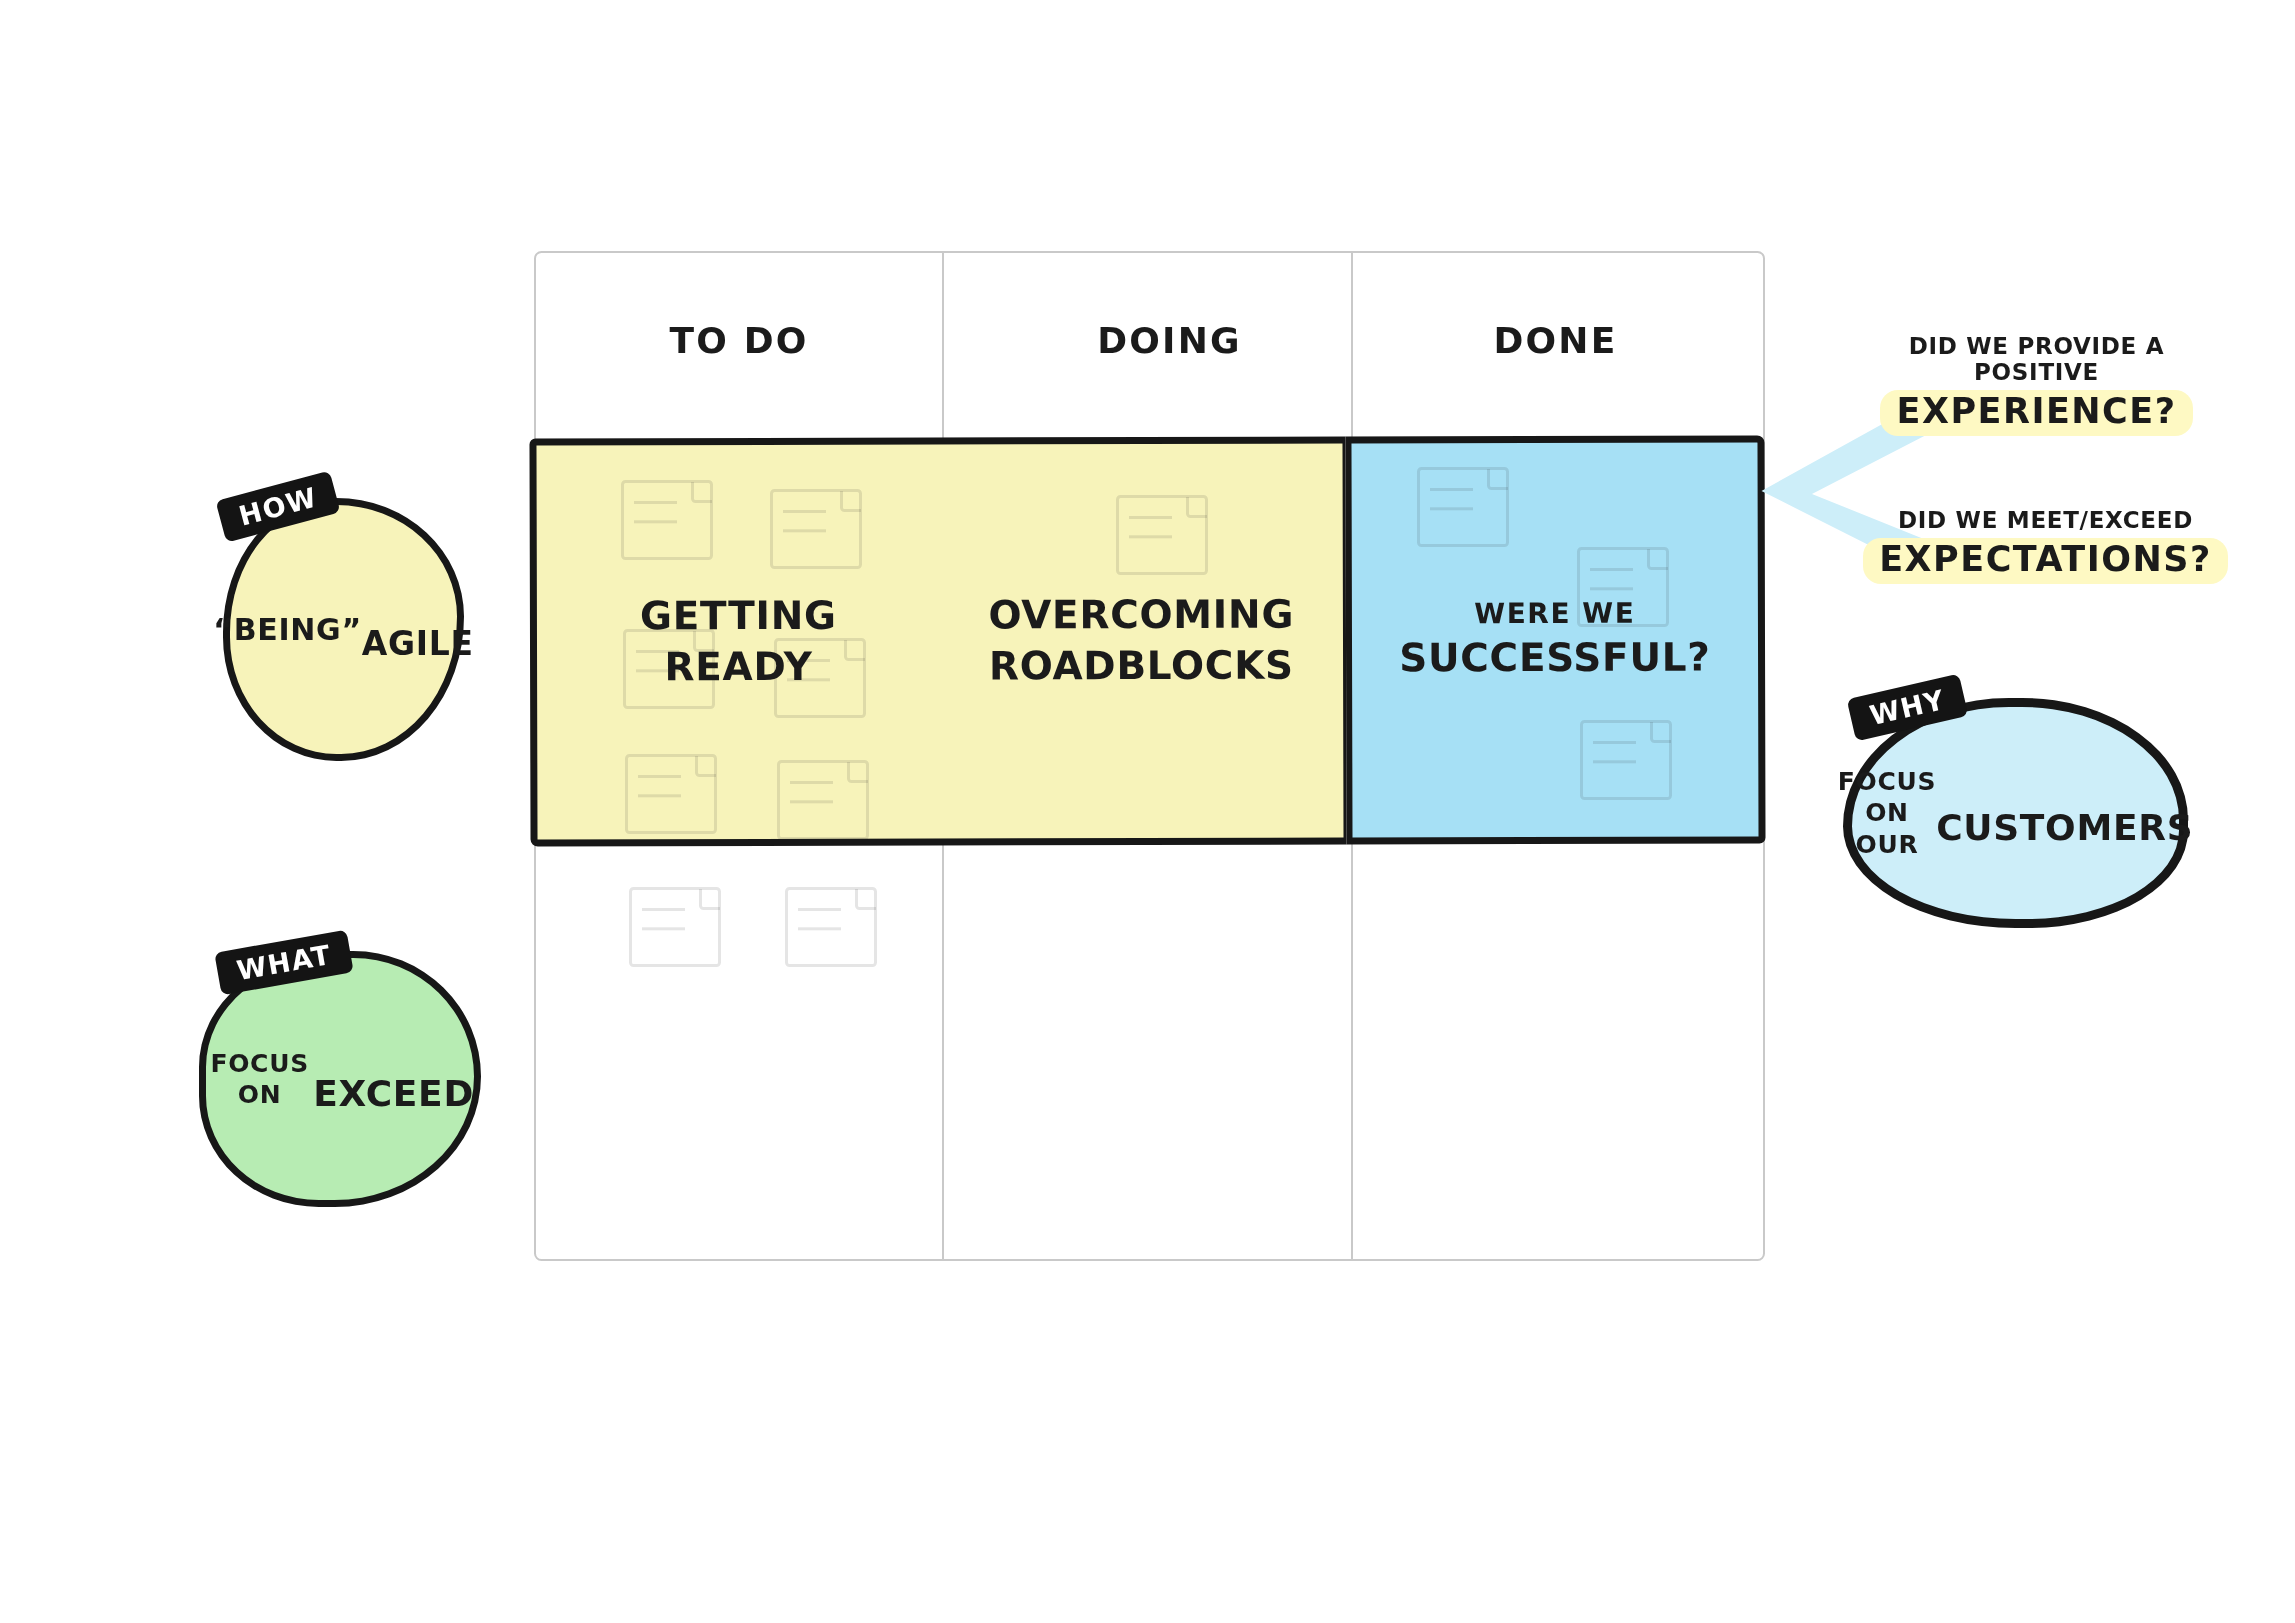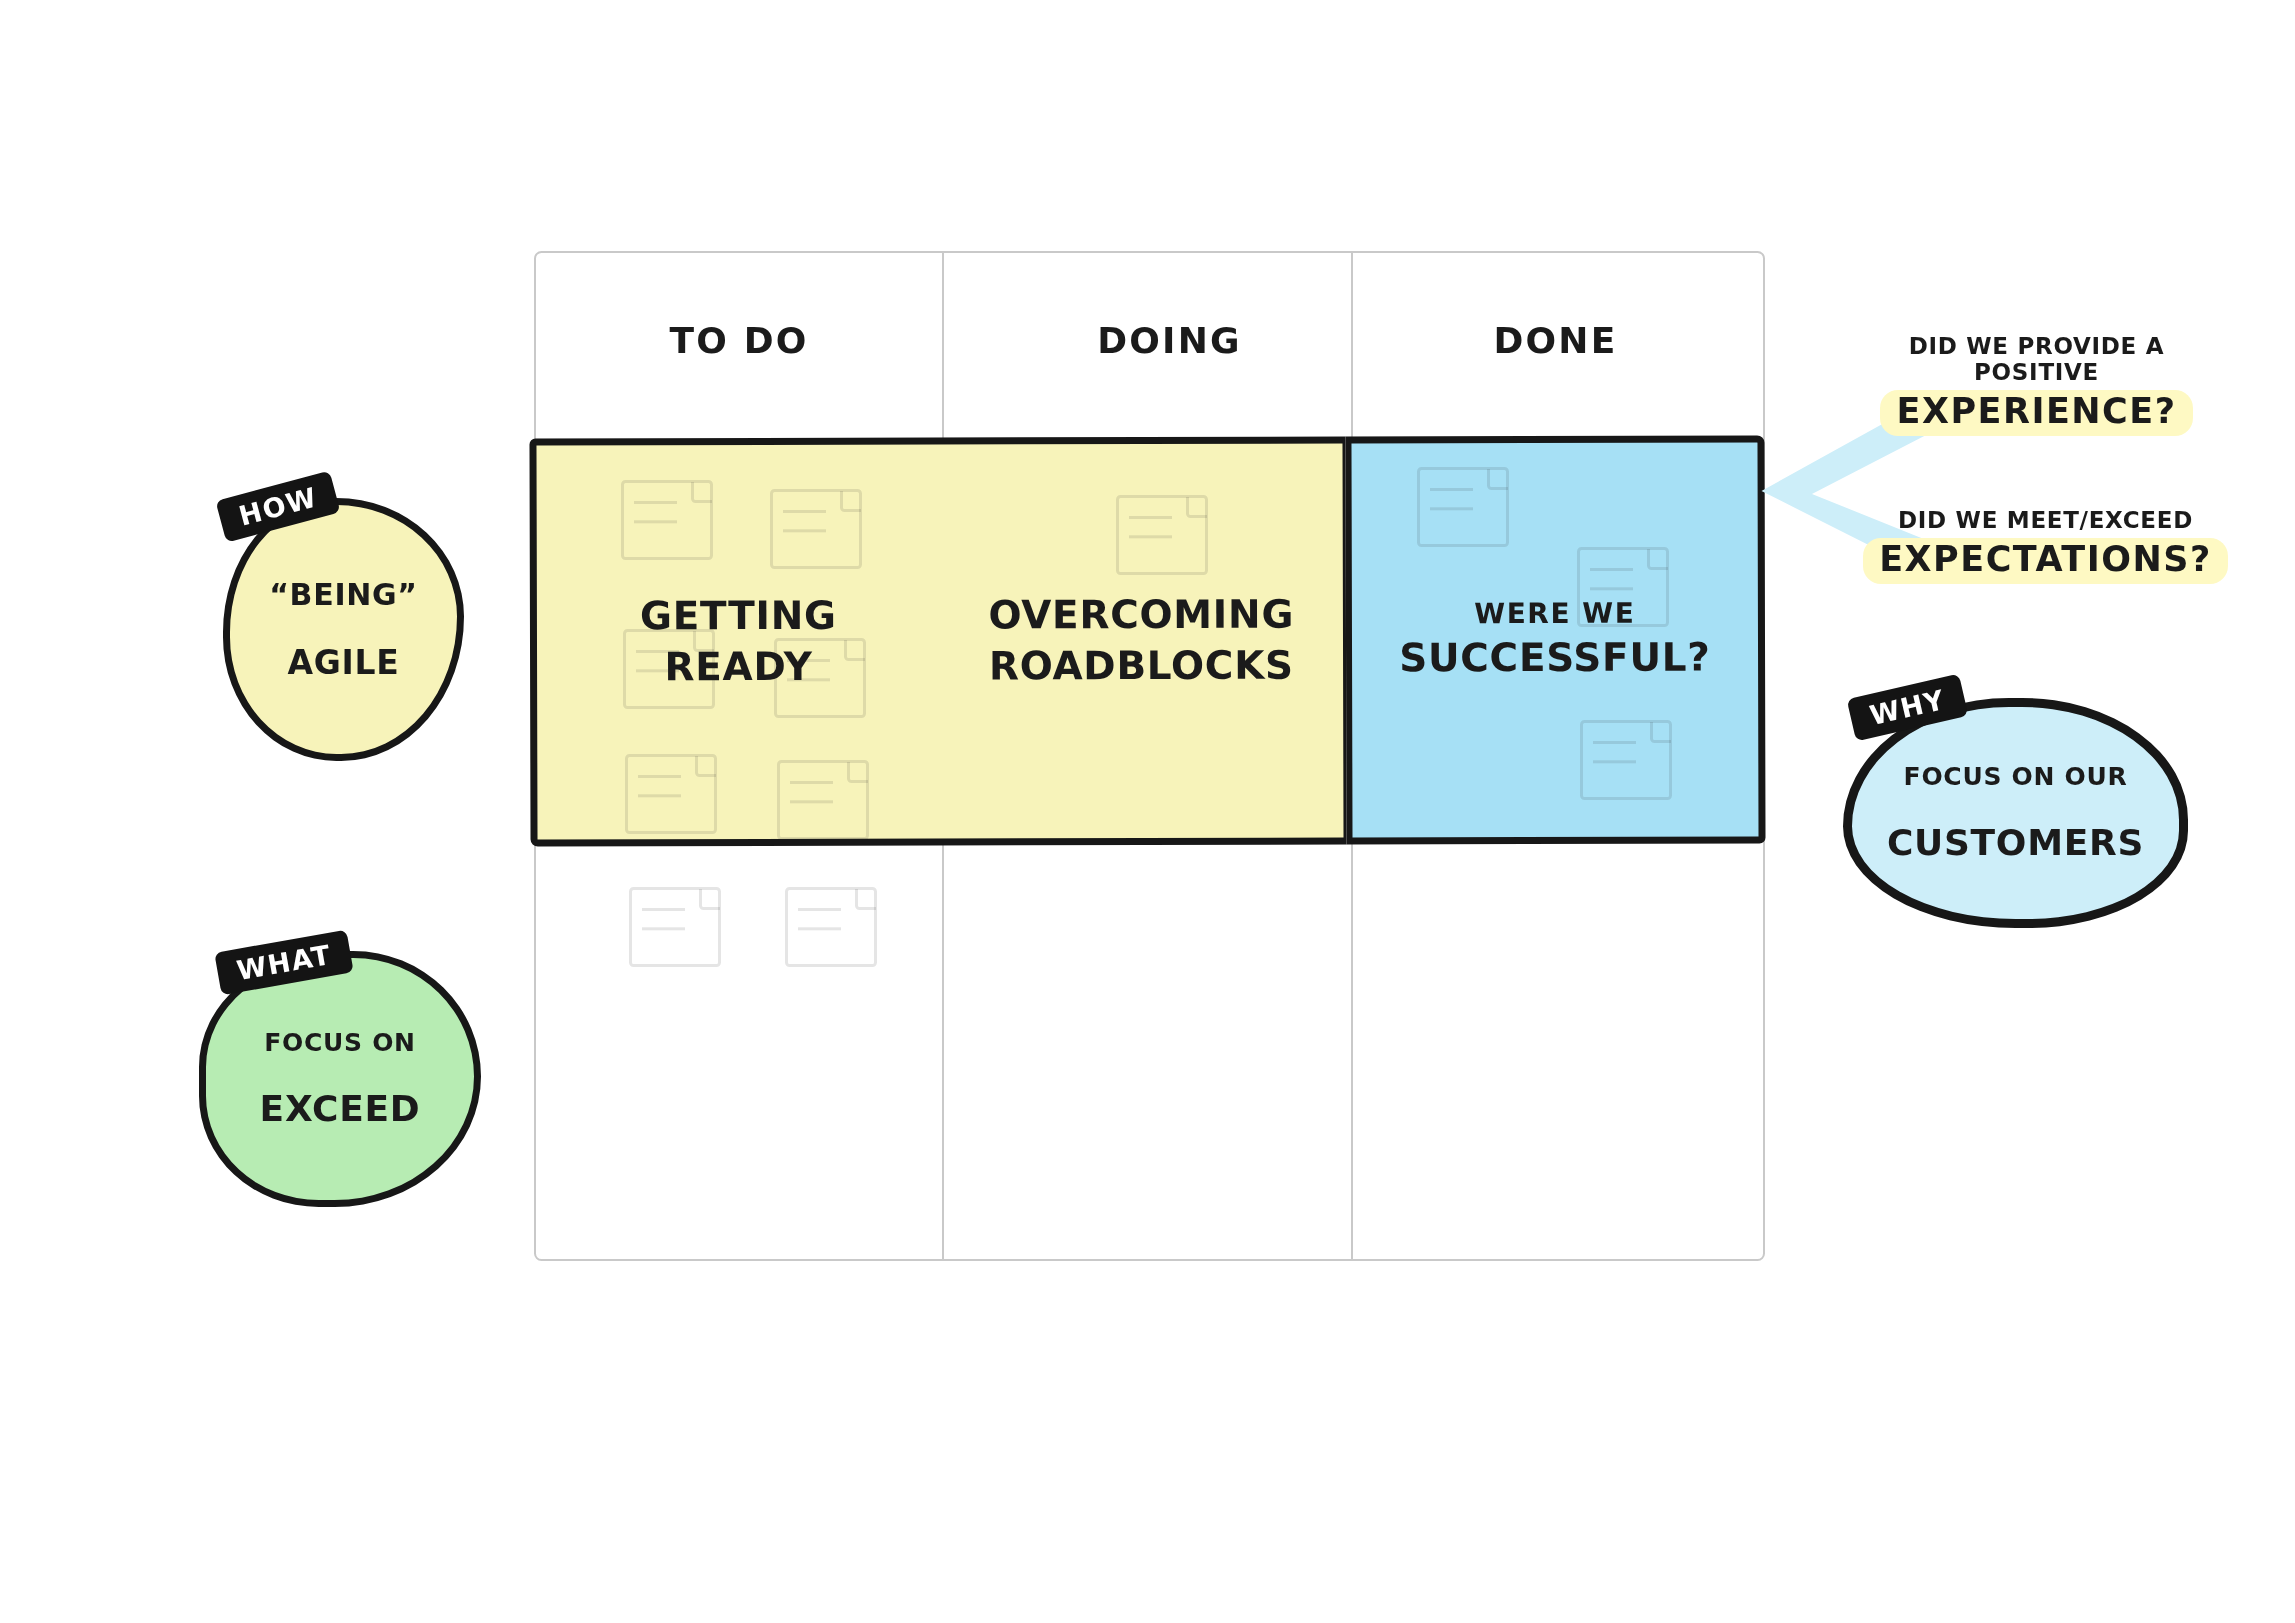--- a/index.html
+++ b/index.html
@@ -76,35 +76,34 @@
     content:""; position:absolute; right:-1.5px; top:-1.5px; width:18px; height:18px;
     border-left:3.7px solid rgba(40,40,40,0.12);
     border-bottom:3.7px solid rgba(40,40,40,0.12);
     border-bottom-left-radius:4.5px;
   }
 
   
   .blob-wrap { position:absolute; z-index:3; }
   .blob {
     border:7.4px solid #171717;
-    display:flex; flex-direction:column; align-items:center; justify-content:center;
+    display:flex; flex-direction:row; align-items:center; justify-content:center;
     text-align:center; line-height:1.25;
   }
   .blob .line1 { font-weight:bold; font-size:25px; letter-spacing:0.7px; }
   .blob .line2 { font-weight:bold; font-size:36px; letter-spacing:0.7px;margin-top:28px; }
   .blob.how  {
     width:227px; height:249px; background:#f7f3ba;
     border-radius:46% 54% 52% 48% / 52% 46% 56% 48%;
   }
   .blob.how .line1 { font-size:30px; }
   .blob.how .line2 { font-size:33px; }
   .blob.what {
     width:268px; height:242px; background:#b7ecb3;
     border-radius:52% 48% 55% 45% / 48% 52% 54% 46%;
-    text-align:right;
   }
   .blob.why {
     width:327px; height:212px; background:#cdeef9;
     border:9px solid #171717;
     border-radius:50% 50% 48% 52% / 58% 55% 44% 46%;
   }
   .tag {
     position:absolute; z-index:4;
     background:#141414; color:#ffffff;
     font-weight:bold; font-size:27px; letter-spacing:1.5px;

